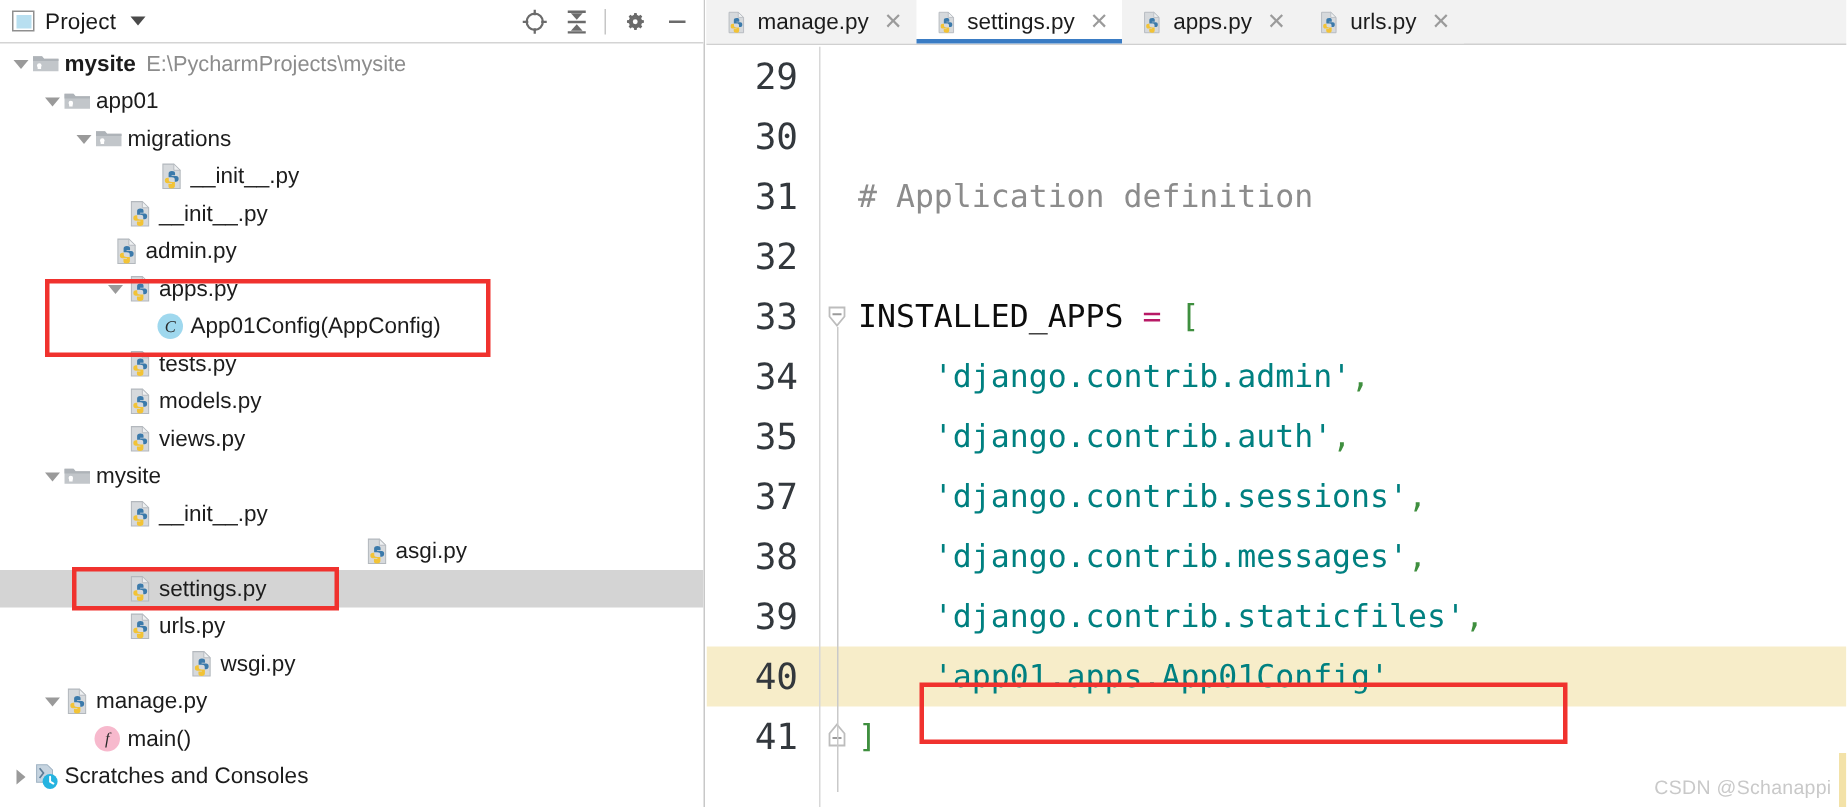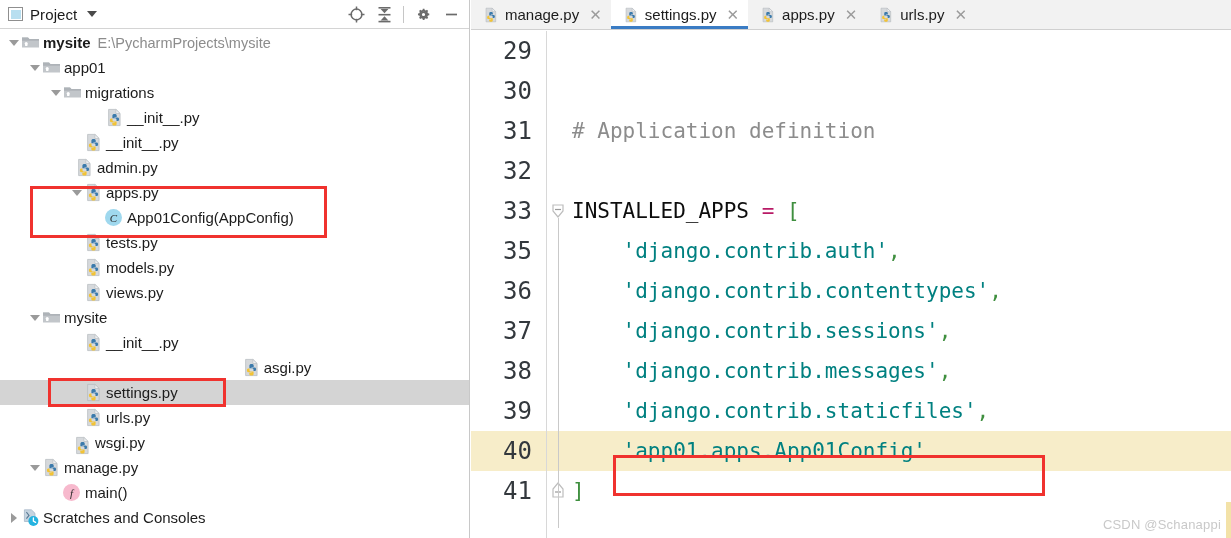--- a/index.html
+++ b/index.html
@@ -474,21 +474,21 @@
           <span class="row-icon">
             <svg class="ic-py" viewBox="0 0 19 19">
               <path d="M3.6 1.4h7.3l4.2 4.1v12.1H3.6z" fill="#d6d9dc" stroke="#b3b8bd" stroke-width="0.7"></path>
               <path d="M10.9 1.4l4.2 4.1h-4.2z" fill="#eef0f1" stroke="#b3b8bd" stroke-width="0.6"></path>
               <path d="M7.4 7.6c0-1.0.7-1.6 2.2-1.6 1.4 0 2.1.5 2.1 1.5v1.4H9.4v.5h3.1c1.0 0 1.6.6 1.6 1.8 0 1.3-.6 1.9-1.8 1.9h-.8v-1.4c0-1.0-.6-1.5-1.9-1.5H7.4z" fill="#3b7aab"></path>
               <path d="M11.6 16.0c0 1.0-.7 1.6-2.2 1.6-1.4 0-2.1-.5-2.1-1.5v-1.4h2.3v-.5H6.5c-1.0 0-1.6-.6-1.6-1.8 0-1.3.6-1.9 1.8-1.9h.8v1.4c0 1.0.6 1.5 1.9 1.5h2.2z" fill="#f2c336"></path>
             </svg>
           </span>
           <span class="row-label">urls.py</span>
         </div>
-        <div class="row" style="padding-left: 58px; align-items: flex-end;">
+        <div class="row" style="padding-left: 110px;">
           <span class="twisty"></span>
           <span class="row-icon">
             <svg class="ic-py" viewBox="0 0 19 19">
               <path d="M3.6 1.4h7.3l4.2 4.1v12.1H3.6z" fill="#d6d9dc" stroke="#b3b8bd" stroke-width="0.7"></path>
               <path d="M10.9 1.4l4.2 4.1h-4.2z" fill="#eef0f1" stroke="#b3b8bd" stroke-width="0.6"></path>
               <path d="M7.4 7.6c0-1.0.7-1.6 2.2-1.6 1.4 0 2.1.5 2.1 1.5v1.4H9.4v.5h3.1c1.0 0 1.6.6 1.6 1.8 0 1.3-.6 1.9-1.8 1.9h-.8v-1.4c0-1.0-.6-1.5-1.9-1.5H7.4z" fill="#3b7aab"></path>
               <path d="M11.6 16.0c0 1.0-.7 1.6-2.2 1.6-1.4 0-2.1-.5-2.1-1.5v-1.4h2.3v-.5H6.5c-1.0 0-1.6-.6-1.6-1.8 0-1.3.6-1.9 1.8-1.9h.8v1.4c0 1.0.6 1.5 1.9 1.5h2.2z" fill="#f2c336"></path>
             </svg>
           </span>
           <span class="row-label">wsgi.py</span>
@@ -608,28 +608,28 @@
             <div class="gutter">33</div>
             <div class="foldcol">
               <svg width="18" height="40" viewBox="0 0 18 40" style="position:absolute;left:3px;top:0">
                 <path d="M4 14 h10 v6 l-5 6 l-5 -6 z" fill="#ffffff" stroke="#bdbdbd" stroke-width="1.2"></path>
                 <line x1="6" y1="18.5" x2="12" y2="18.5" stroke="#9a9a9a" stroke-width="1.2"></line>
               </svg>
             </div>
             <div class="codetext"><span class="">INSTALLED_APPS </span><span class="tok-op">=</span><span class=""> </span><span class="tok-brack">[</span></div>
           </div>
           <div class="cline">
+            <div class="gutter">34</div>
+            <div class="foldcol"></div>
+            <div class="codetext"><span class="">    </span><span class="tok-string">'django.contrib.admin'</span><span class="tok-brack">,</span></div>
+          </div>
+          <div class="cline">
             <div class="gutter">35</div>
             <div class="foldcol"></div>
             <div class="codetext"><span class="">    </span><span class="tok-string">'django.contrib.auth'</span><span class="tok-brack">,</span></div>
-          </div>
-          <div class="cline">
-            <div class="gutter">36</div>
-            <div class="foldcol"></div>
-            <div class="codetext"><span class="">    </span><span class="tok-string">'django.contrib.contenttypes'</span><span class="tok-brack">,</span></div>
           </div>
           <div class="cline">
             <div class="gutter">37</div>
             <div class="foldcol"></div>
             <div class="codetext"><span class="">    </span><span class="tok-string">'django.contrib.sessions'</span><span class="tok-brack">,</span></div>
           </div>
           <div class="cline">
             <div class="gutter">38</div>
             <div class="foldcol"></div>
             <div class="codetext"><span class="">    </span><span class="tok-string">'django.contrib.messages'</span><span class="tok-brack">,</span></div>

